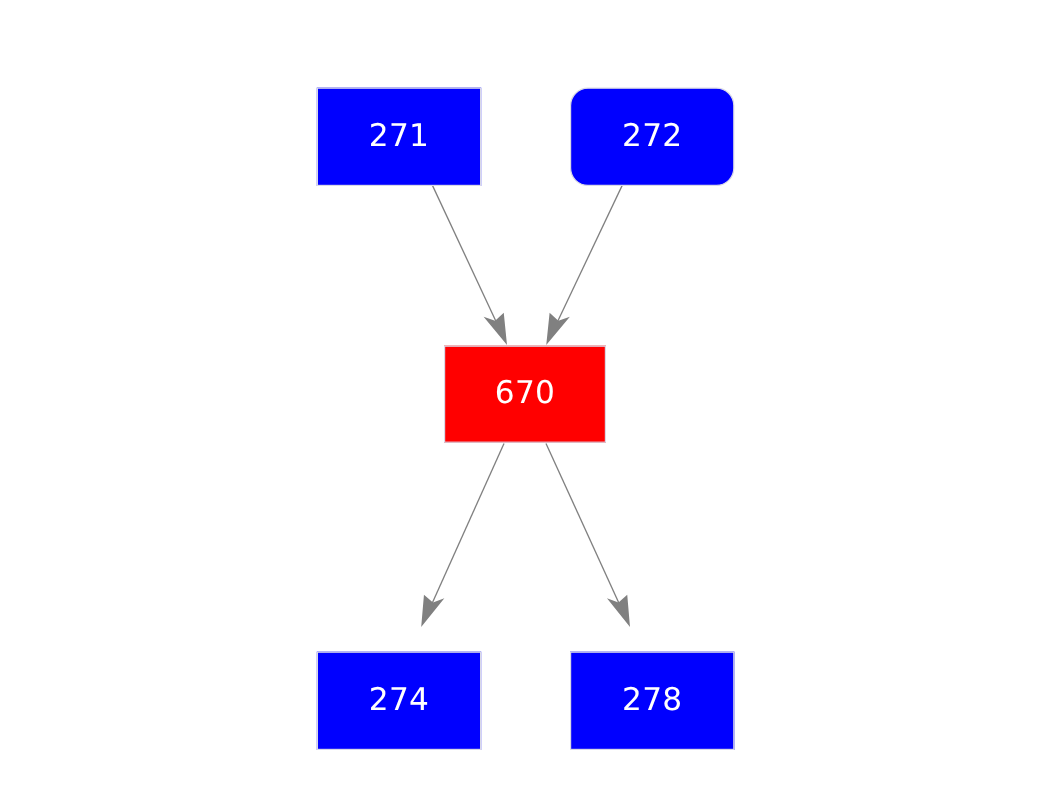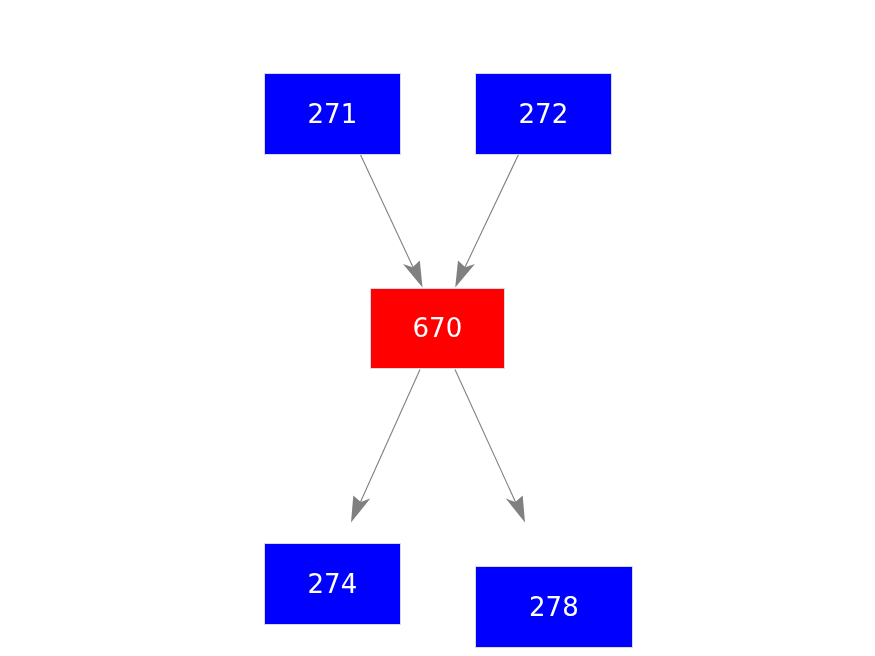--- a/index.html
+++ b/index.html
@@ -43,24 +43,24 @@
   }
   .node-label {
     display: block;
     margin-top: -1px;
   }
   .node-blue  { background: #0000ff; margin-top: 20px; }
   .node-red   { background: #ff0000; }
 
   
   .n-271 { left: 264px; top: 53px;  width: 137px; height: 82px; }
-  .n-272 { left: 475px; top: 53px;  width: 137px; height: 82px; }
+  .n-272 { left: 475px; top: 53px;  width: 137px; height: 82px; border-radius: 15px; }
   .n-356 { left: 370px; top: 288px; width: 135px; height: 81px; }
   .n-274 { left: 264px; top: 523px; width: 137px; height: 82px; }
-  .n-278 { left: 475px; top: 546px; width: 158px; height: 82px; }
+  .n-278 { left: 475px; top: 523px; width: 137px; height: 82px; }
 
   .edge-line { fill: none; stroke: #808080; stroke-width: 1.1; }
   .edge-head { fill: #808080; stroke: none; }
 </style>
 </head>
 <body>
 
 <div id="canvas">
 
   <svg id="edge-layer" viewBox="0 0 875 656" xmlns="http://www.w3.org/2000/svg">

